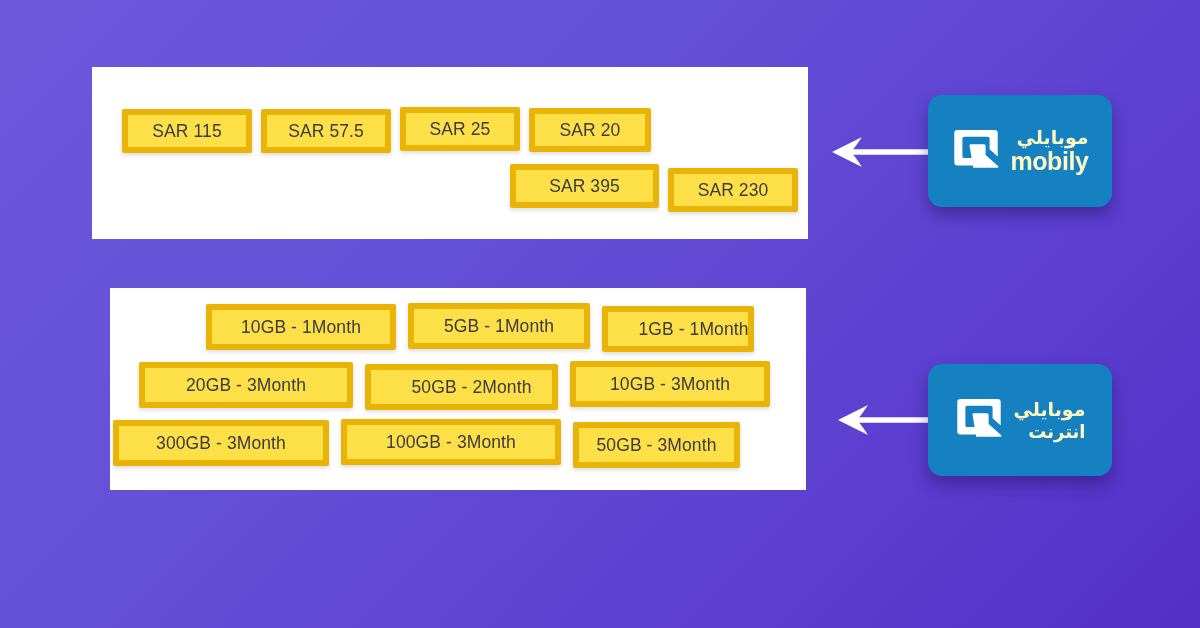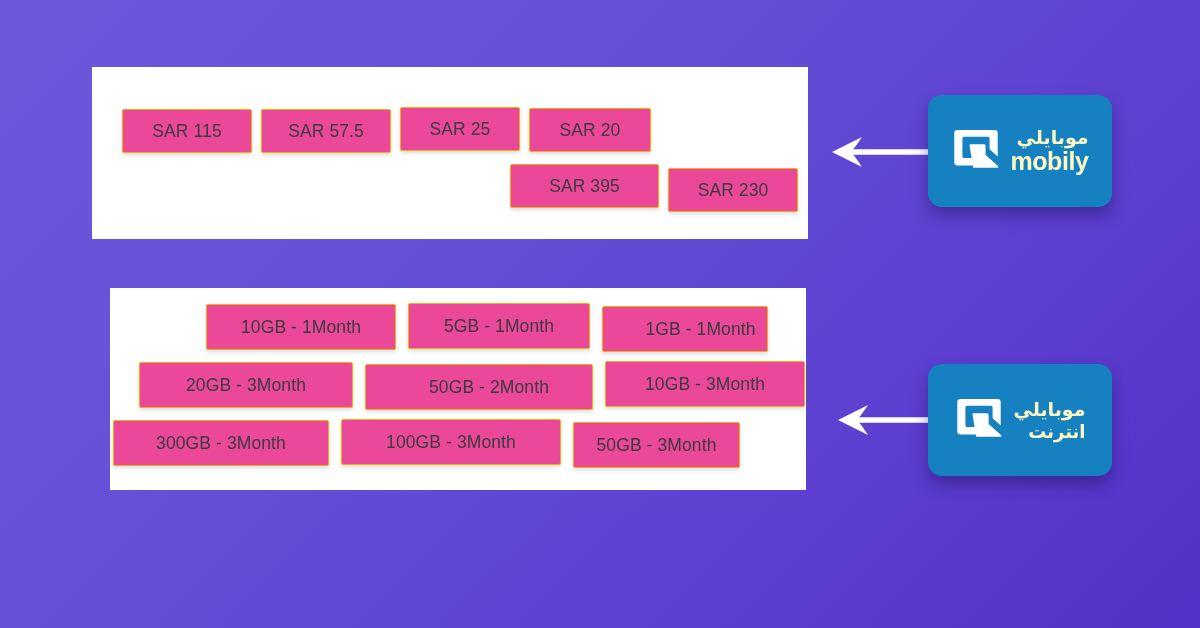--- a/index.html
+++ b/index.html
@@ -38,22 +38,22 @@
 
   .chip-row {
     position: absolute;
     display: flex;
     align-items: center;
   }
 
   
   .chip {
     box-sizing: border-box;
-    background: #ec4899;
-    border: 1px solid #eab308;
+    background: #fde047;
+    border: 6px solid #eab308;
     border-radius: 2px;
     color: #3b3b42;
     display: flex;
     align-items: center;
     justify-content: center;
     white-space: nowrap;
     box-shadow: 0 2px 4px rgba(90, 90, 110, 0.22);
     letter-spacing: 0.1px;
   }
   .chip.rate   { height: 44px; font-size: 17.5px; }
@@ -132,25 +132,25 @@
           <div class="chip rate" style="width: 130px; transform: translateY(4px);">SAR 230</div>
         </div>
       </div>
   </div>
 
   <div class="panel" id="panel-bundles">
     <div class="panel-rows" id="rows-bundles">
         <div class="chip-row" style="top: 16px; left: 96px; gap: 12px;">
           <div class="chip bundle" style="width: 190px; transform: translateY(0px);">10GB - 1Month</div>
           <div class="chip bundle" style="width: 182px; transform: translateY(-1px);">5GB - 1Month</div>
-          <div class="chip bundle" style="width: 166px; transform: translateY(2px); padding-left: 31px;">1GB - 1Month</div>
+          <div class="chip bundle" style="width: 152px; transform: translateY(2px); padding-left: 31px;">1GB - 1Month</div>
         </div>
         <div class="chip-row" style="top: 74px; left: 29px; gap: 12px;">
           <div class="chip bundle" style="width: 214px; transform: translateY(0px);">20GB - 3Month</div>
-          <div class="chip bundle" style="width: 228px; transform: translateY(2px); padding-left: 20px;">50GB - 2Month</div>
+          <div class="chip bundle" style="width: 193px; transform: translateY(2px); padding-left: 20px;">50GB - 2Month</div>
           <div class="chip bundle" style="width: 200px; transform: translateY(-1px);">10GB - 3Month</div>
         </div>
         <div class="chip-row" style="top: 132px; left: 3px; gap: 12px;">
           <div class="chip bundle" style="width: 216px; transform: translateY(0px);">300GB - 3Month</div>
           <div class="chip bundle" style="width: 220px; transform: translateY(-1px);">100GB - 3Month</div>
           <div class="chip bundle" style="width: 167px; transform: translateY(2px);">50GB - 3Month</div>
         </div>
       </div>
   </div>
 

